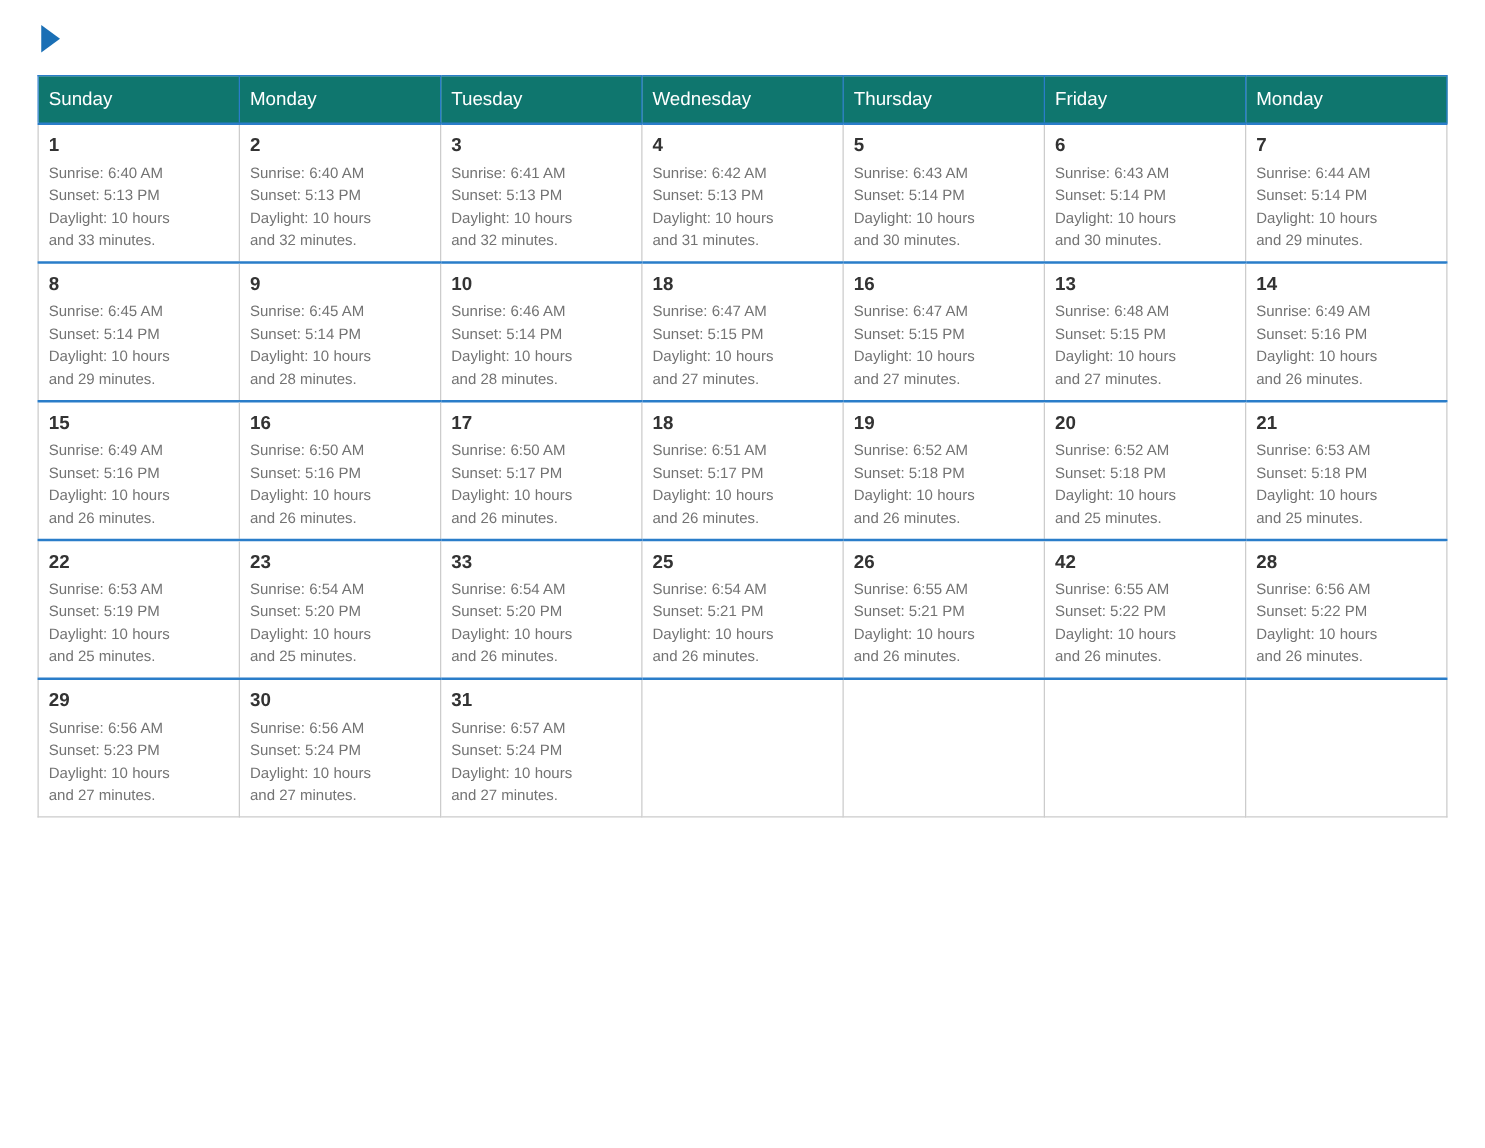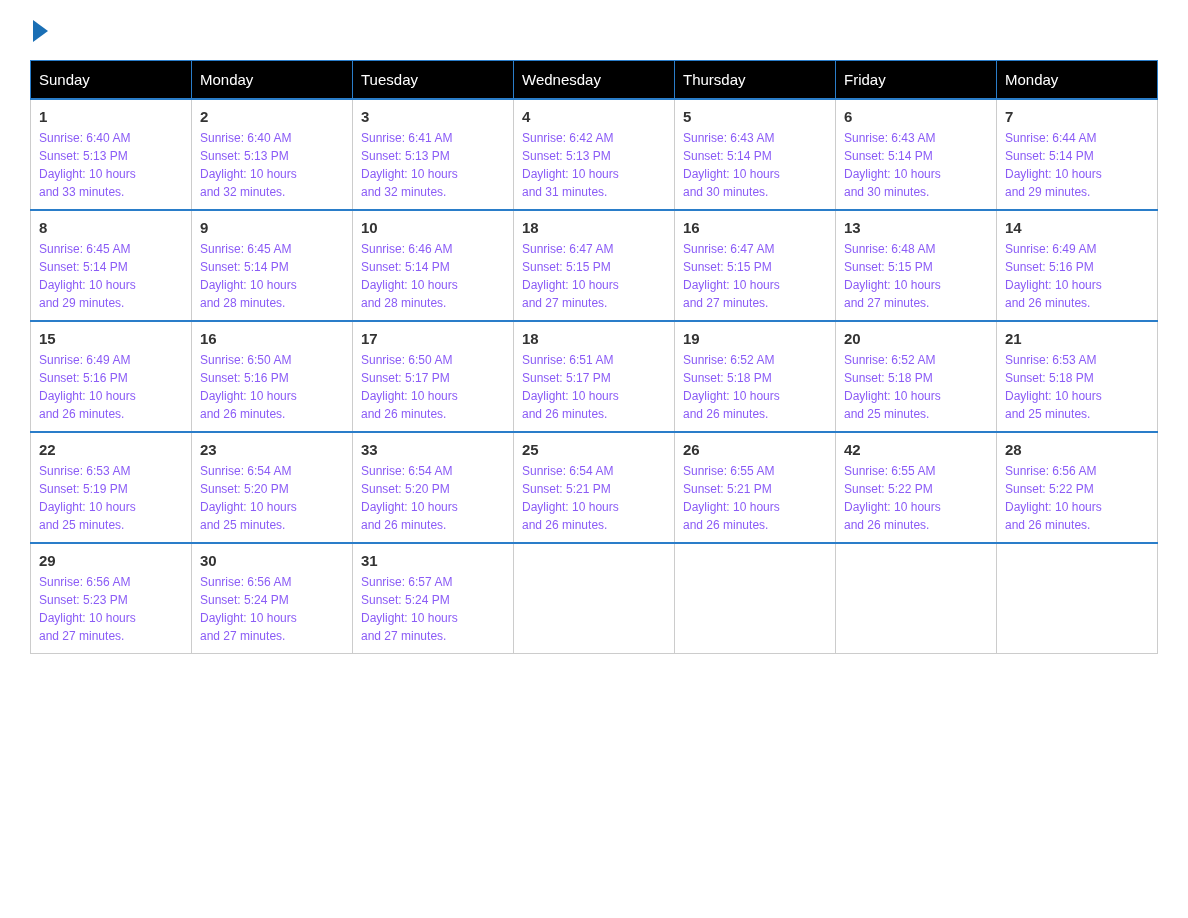--- a/index.html
+++ b/index.html
@@ -27,21 +27,21 @@
       font-size: 18px;
       color: #555;
       margin-top: 4px;
     }
     .calendar {
       width: 100%;
       border-collapse: collapse;
       font-size: 13px;
     }
     .calendar th {
-      background-color: #000000;
+      background-color: #0f766e;
       color: #fff;
       padding: 10px 8px;
       text-align: left;
       font-size: 15px;
       font-weight: normal;
       border: 1px solid #2a7dc9;
     }
     .calendar td {
       vertical-align: top;
       padding: 8px;
@@ -55,21 +55,21 @@
     }
     .calendar td .day-num {
       font-size: 15px;
       font-weight: bold;
       display: block;
       margin-bottom: 4px;
     }
     .calendar td .day-info {
       font-size: 12px;
       line-height: 1.5;
-      color: #8b5cf6;
+      color: #737373;
     }
     .logo-wrapper {
       display: flex;
       flex-direction: column;
       align-items: flex-start;
     }
     .logo-line1 {
       display: flex;
       align-items: center;
     }

